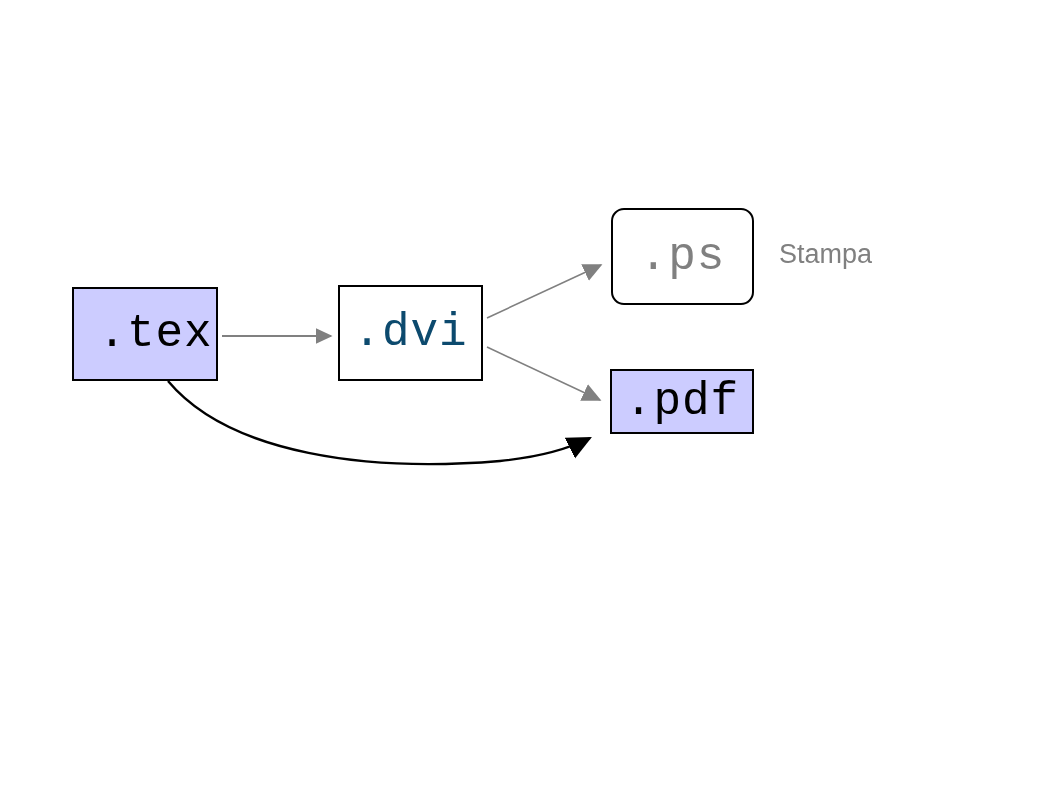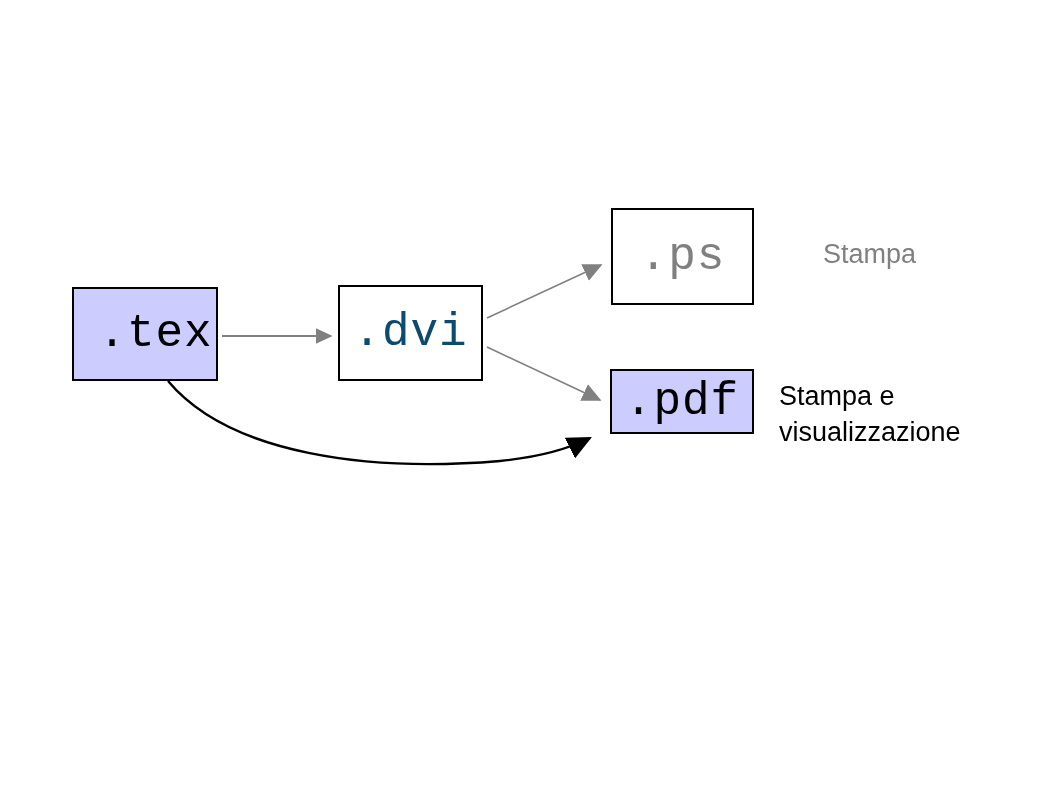--- a/index.html
+++ b/index.html
@@ -45,40 +45,40 @@
     background: #ffffff;
     color: #0c4a6e;
   }
   .node-ps {
     left: 611px;
     top: 208px;
     width: 143px;
     height: 97px;
     background: #ffffff;
     color: #808080;
+    border-radius: 13px;
   }
   .node-pdf {
     left: 610px;
     top: 369px;
     width: 144px;
     height: 65px;
     background: #ccccff;
     color: #000000;
   }
   .caption {
     position: absolute;
     font-size: 27px;
     line-height: 36px;
     white-space: pre-line;
   }
   .caption-ps {
     left: 779px;
     top: 236px;
     color: #808080;
-    margin-left: 44px;
   }
   .caption-pdf {
     left: 779px;
     top: 378px;
     color: #000000;
   }
   #edges {
     position: absolute;
     left: 0;
     top: 0;
@@ -125,16 +125,14 @@
   <div class="node node-ps">
     <span>.ps</span>
   </div>
 
   <div class="node node-pdf">
     <span>.pdf</span>
   </div>
 
   <div class="caption caption-ps">Stampa</div>
 
-  <div class="caption caption-pdf">Stampa e
-visualizzazione</div>
 
 </div>
 
 </body></html>

